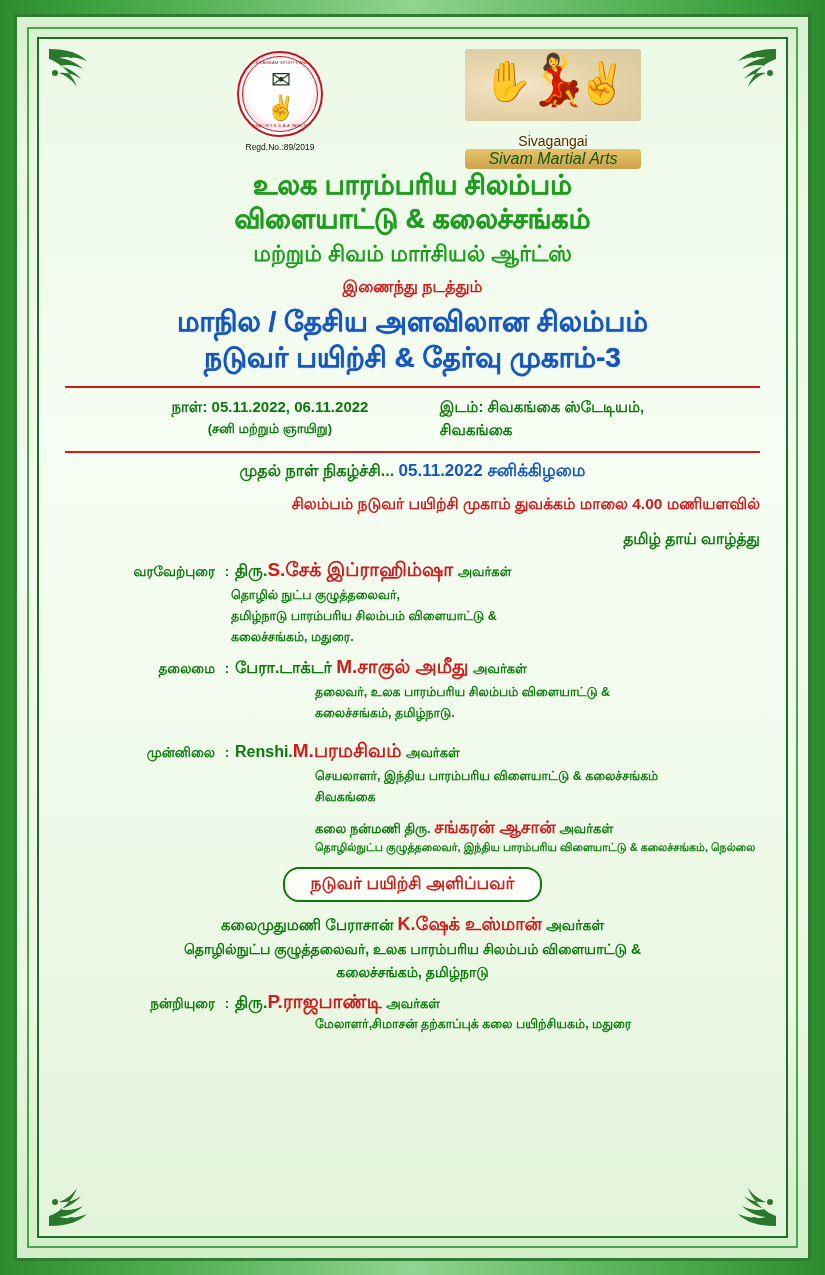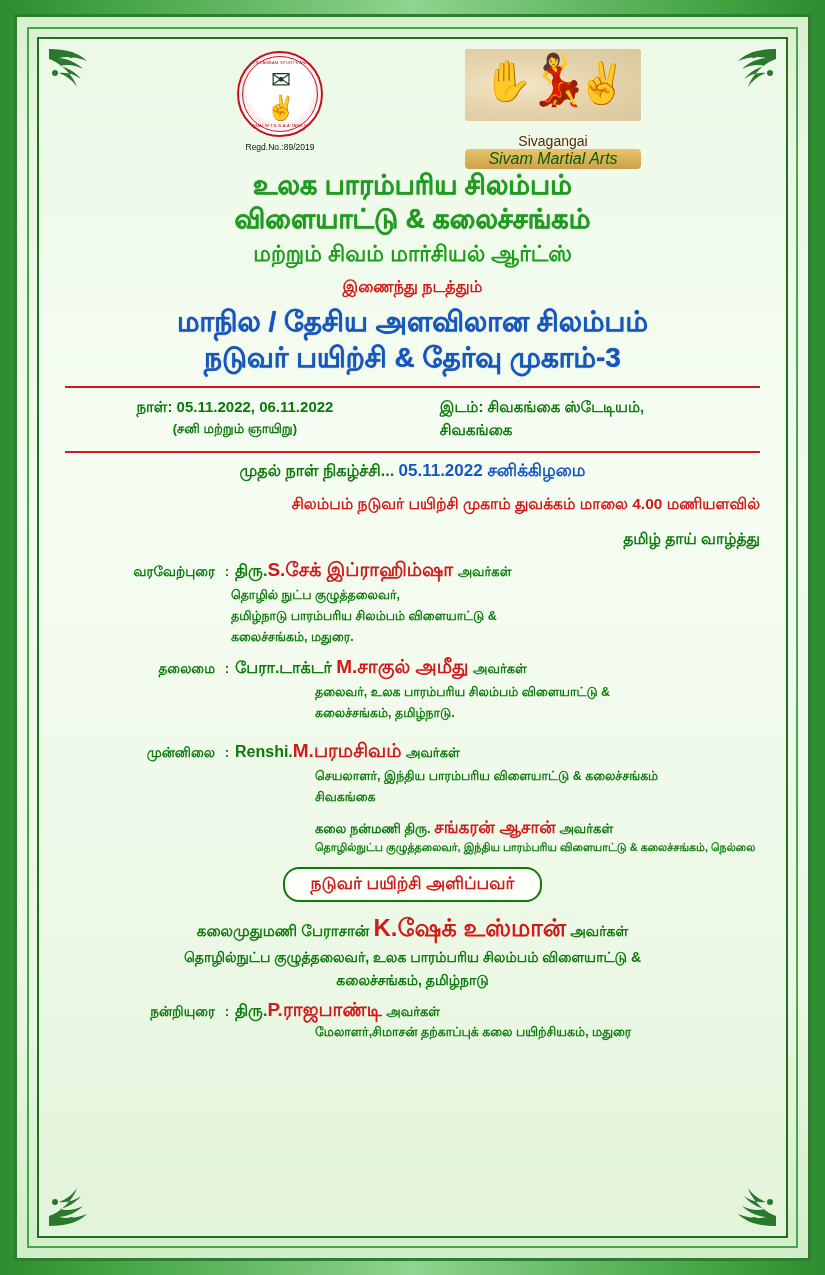--- a/index.html
+++ b/index.html
@@ -192,26 +192,27 @@
   }
   .hr-red {
     border: none;
     border-top: 2px solid #d11a1a;
     margin: 10px 0 8px 0;
   }
 
   
   .datevenue {
     display: flex;
-    justify-content: space-between;
+    justify-content: flex-end;
     align-items: flex-start;
     color: #0b7a0b;
     font-size: 15px;
     font-weight: bold;
     padding: 0 6px;
+    gap: 6px;
   }
   .dv-left { text-align: center; width: 48%; line-height: 1.5; }
   .dv-right { text-align: left; width: 46%; line-height: 1.5; }
   .dv-sub { font-size: 13px; }
 
   
   .prog-line {
     text-align: center;
     margin-top: 4px;
     font-size: 16px;
@@ -311,21 +312,21 @@
     background: #fdfff9;
   }
 
   .trainer {
     text-align: center;
     margin-top: 12px;
     color: #0b7a0b;
     font-weight: bold;
     font-size: 15px;
   }
-  .trainer .hi { color: #d11a1a; font-size: 24px; }
+  .trainer .hi { color: #d11a1a; font-size: 18px; }
   .trainer .suffix { font-size: 14px; }
   .trainer-desc {
     text-align: center;
     color: #0b7a0b;
     font-weight: bold;
     font-size: 14px;
     line-height: 1.5;
     margin-top: 2px;
   }
 

